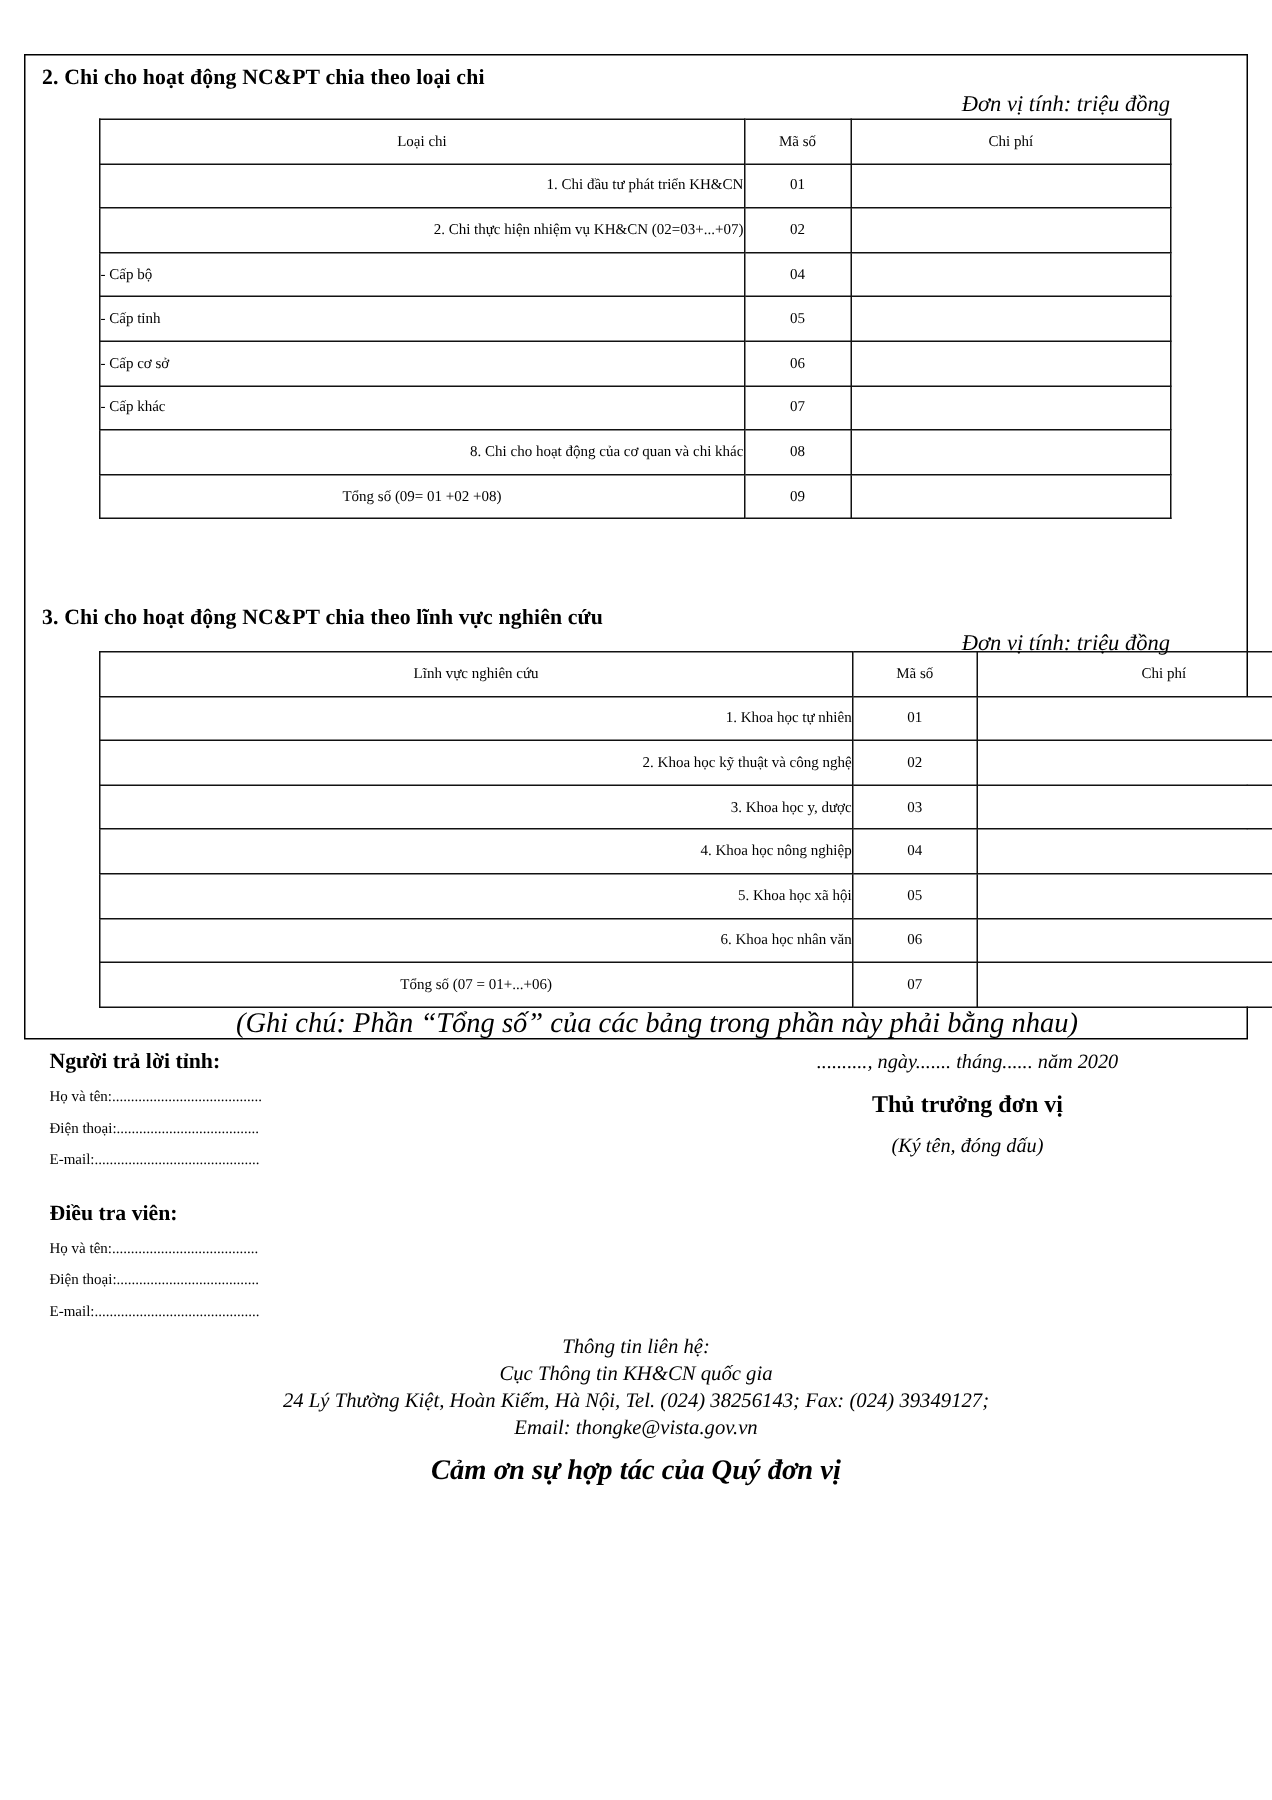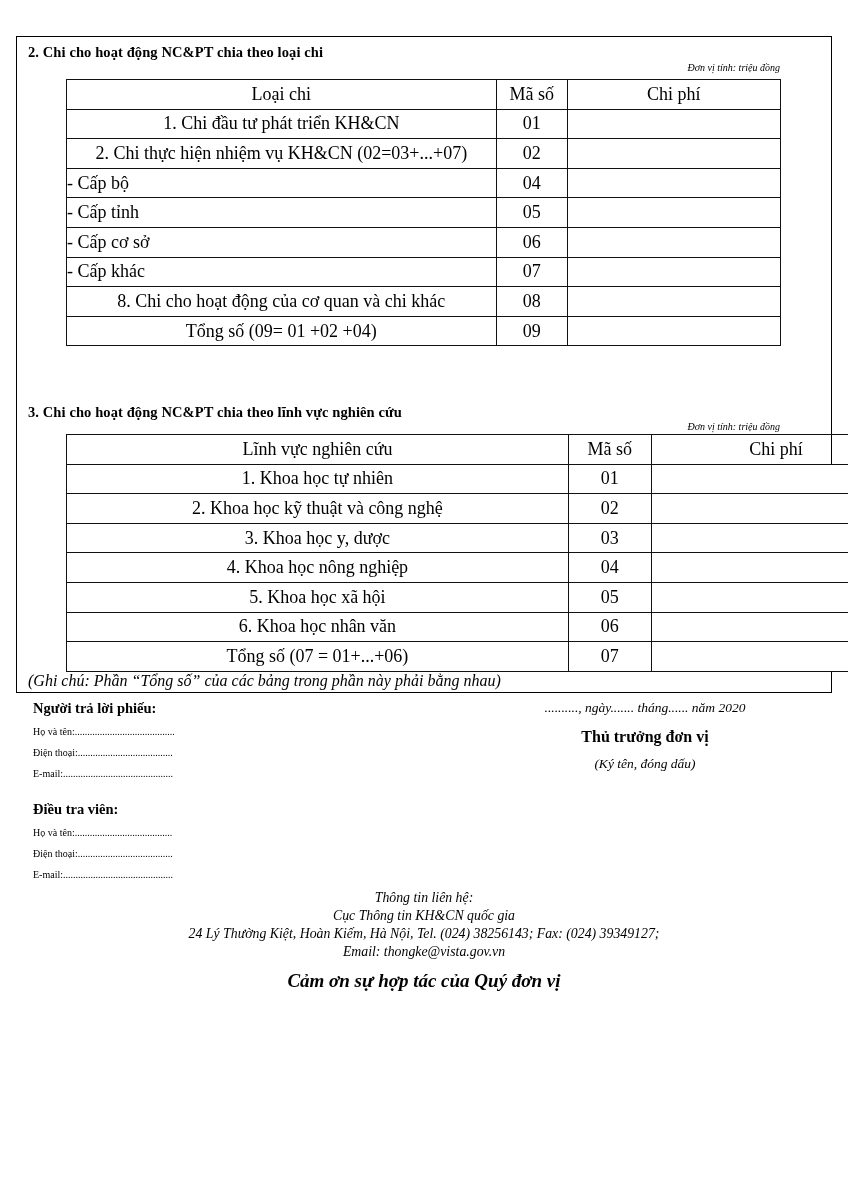--- a/index.html
+++ b/index.html
@@ -34,69 +34,70 @@
     white-space: nowrap;
     font-family: Liberation Serif, serif;
   }
   #section-2-title { left: 28px; top: 44px; }
   #section-3-title { left: 28px; top: 404px; }
 
   .unit-note {
     position: absolute;
     right: 68px;
     font-style: italic;
-    font-size: 10px;
+    font-size: 15px;
     white-space: nowrap;
   }
   #unit-note-2 { top: 62px; }
   #unit-note-3 { top: 421px; }
 
   table.form-table {
     position: absolute;
     border-collapse: collapse;
     table-layout: fixed;
     border: 1.1px solid #000;
   }
   #table-expense-type { left: 66px; top: 79px; width: 715px; }
   #table-research-field { left: 66px; top: 434px; width: 835px; }
 
   table.form-table td, table.form-table th {
     border: 1px solid #111;
     padding: 0;
     height: 28.6px;
-    font-size: 18px;
+    font-size: 10px;
     font-weight: normal;
     vertical-align: middle;
   }
 
   .col-label   { width: 429px; }
   .col-code    { width: 71px;  text-align: center; }
   .col-cost    { width: 213px; }
 
   thead th {
     font-weight: bold;
     text-align: center;
     height: 29px;
     font-size: 14px;
   }
 
-  td.label-cell  { padding-left: 10px; text-align: center; }
+  td.label-cell  { padding-left: 10px; text-align: right; }
   td.indent-cell { padding-left: 36px; text-align: left; }
   td.total-cell  { text-align: center; font-weight: bold; }
   td.code-cell   { text-align: center; }
   td.cost-cell   { background: #fff; }
   .b { font-weight: bold; }
 
   .table-note {
     position: absolute;
     left: 0;
     right: 0;
     top: 672px;
-    font-style: italic;
-    font-size: 16px;
+    text-align: center;
+    font-style: italic;
+    font-size: 19px;
     padding-left: 28px;
   }
 
   .sign-left {
     position: absolute;
     left: 33px;
     top: 700px;
     width: 330px;
   }
   .sign-right {
@@ -207,21 +208,21 @@
         <td class="indent-cell">- Cấp khác</td>
         <td class="code-cell">07</td>
         <td class="cost-cell"></td>
       </tr>
       <tr>
         <td class="label-cell b">8. Chi cho hoạt động của cơ quan và chi khác</td>
         <td class="code-cell b">08</td>
         <td class="cost-cell"></td>
       </tr>
       <tr>
-        <td class="total-cell">Tổng số (09= 01 +02 +04)</td>
+        <td class="total-cell">Tổng số (09= 01 +02 +08)</td>
         <td class="code-cell b">09</td>
         <td class="cost-cell"></td>
       </tr>
     </tbody>
 </table>
 
 <div class="section-title" id="section-3-title">3. Chi cho hoạt động NC&amp;PT chia theo lĩnh vực nghiên cứu</div>
 
 <div class="unit-note" id="unit-note-3">Đơn vị tính: triệu đồng</div>
 
@@ -273,21 +274,21 @@
         <td class="total-cell">Tổng số (07 = 01+...+06)</td>
         <td class="code-cell b">07</td>
         <td class="cost-cell"></td>
       </tr>
     </tbody>
 </table>
 
 <div class="table-note">(Ghi chú: Phần “Tổng số” của các bảng trong phần này phải bằng nhau)</div>
 
 <div class="sign-left">
-  <p class="sign-heading">Người trả lời phiếu:</p>
+  <p class="sign-heading">Người trả lời tỉnh:</p>
   <p class="sign-line">Họ và tên:........................................</p>
   <p class="sign-line">Điện thoại:......................................</p>
   <p class="sign-line">E-mail:............................................</p>
   <div class="sign-gap"></div>
   <p class="sign-heading">Điều tra viên:</p>
   <p class="sign-line">Họ và tên:.......................................</p>
   <p class="sign-line">Điện thoại:......................................</p>
   <p class="sign-line">E-mail:............................................</p>
 </div>
 

